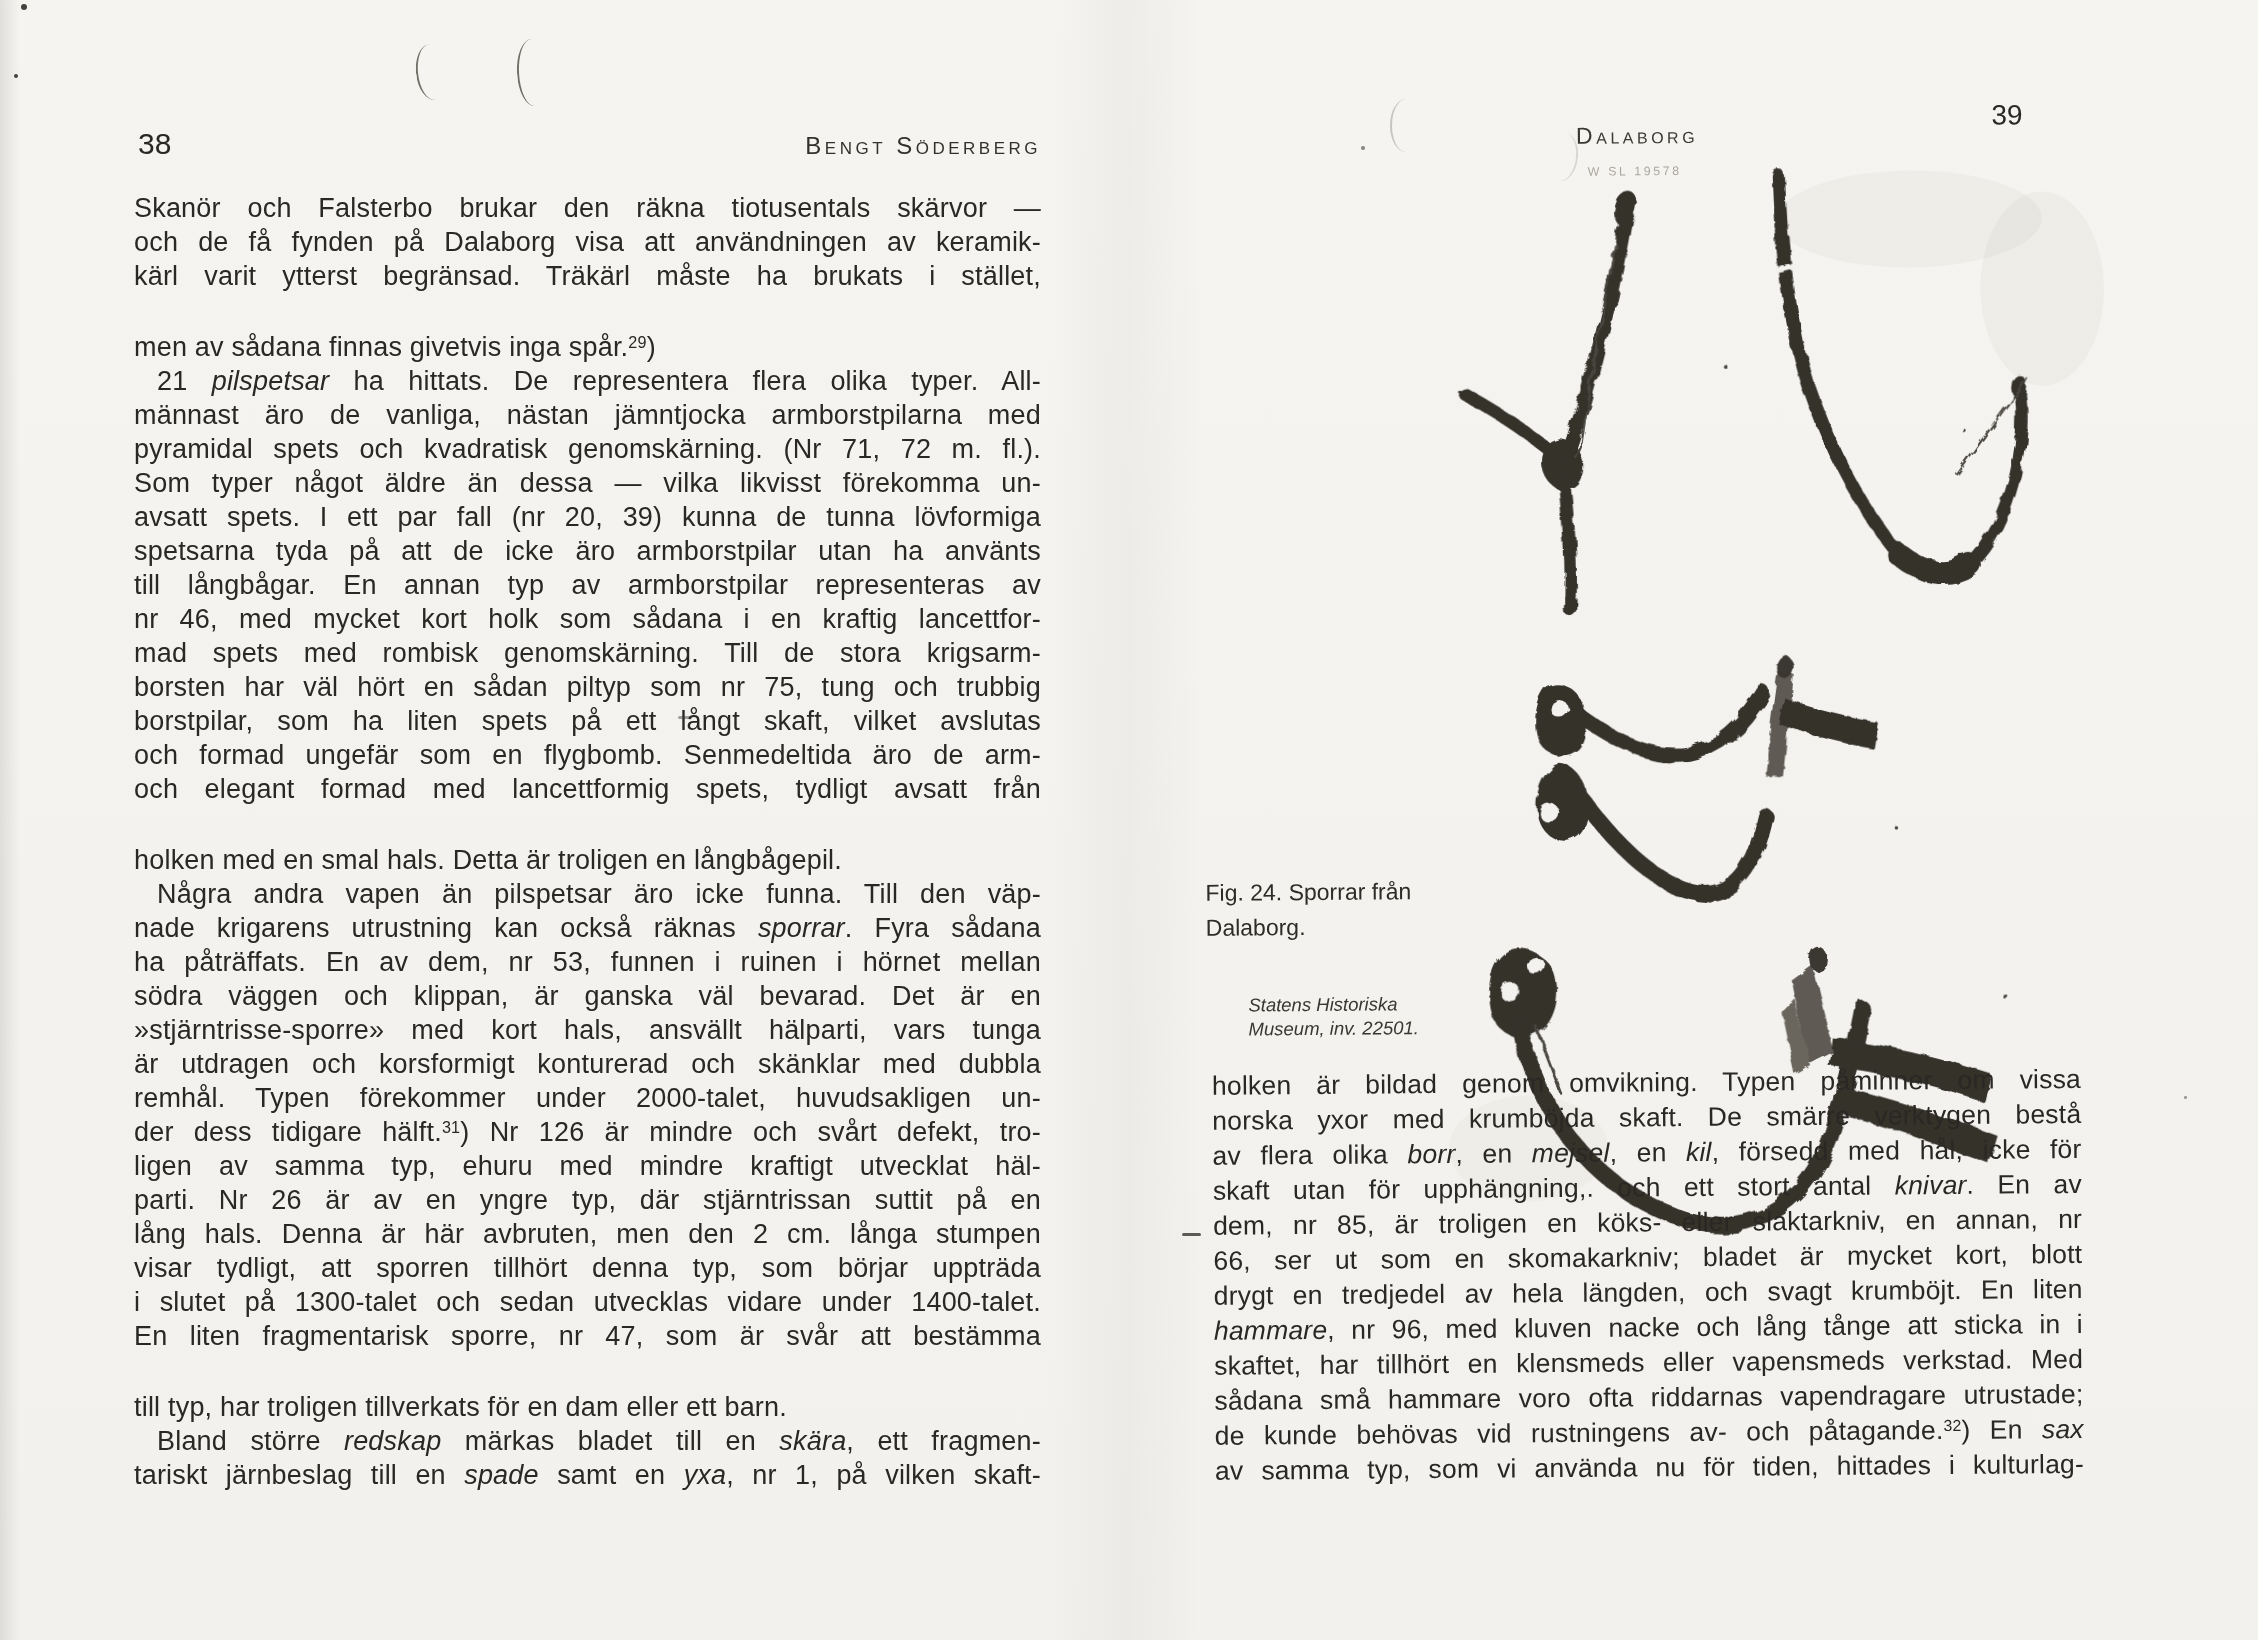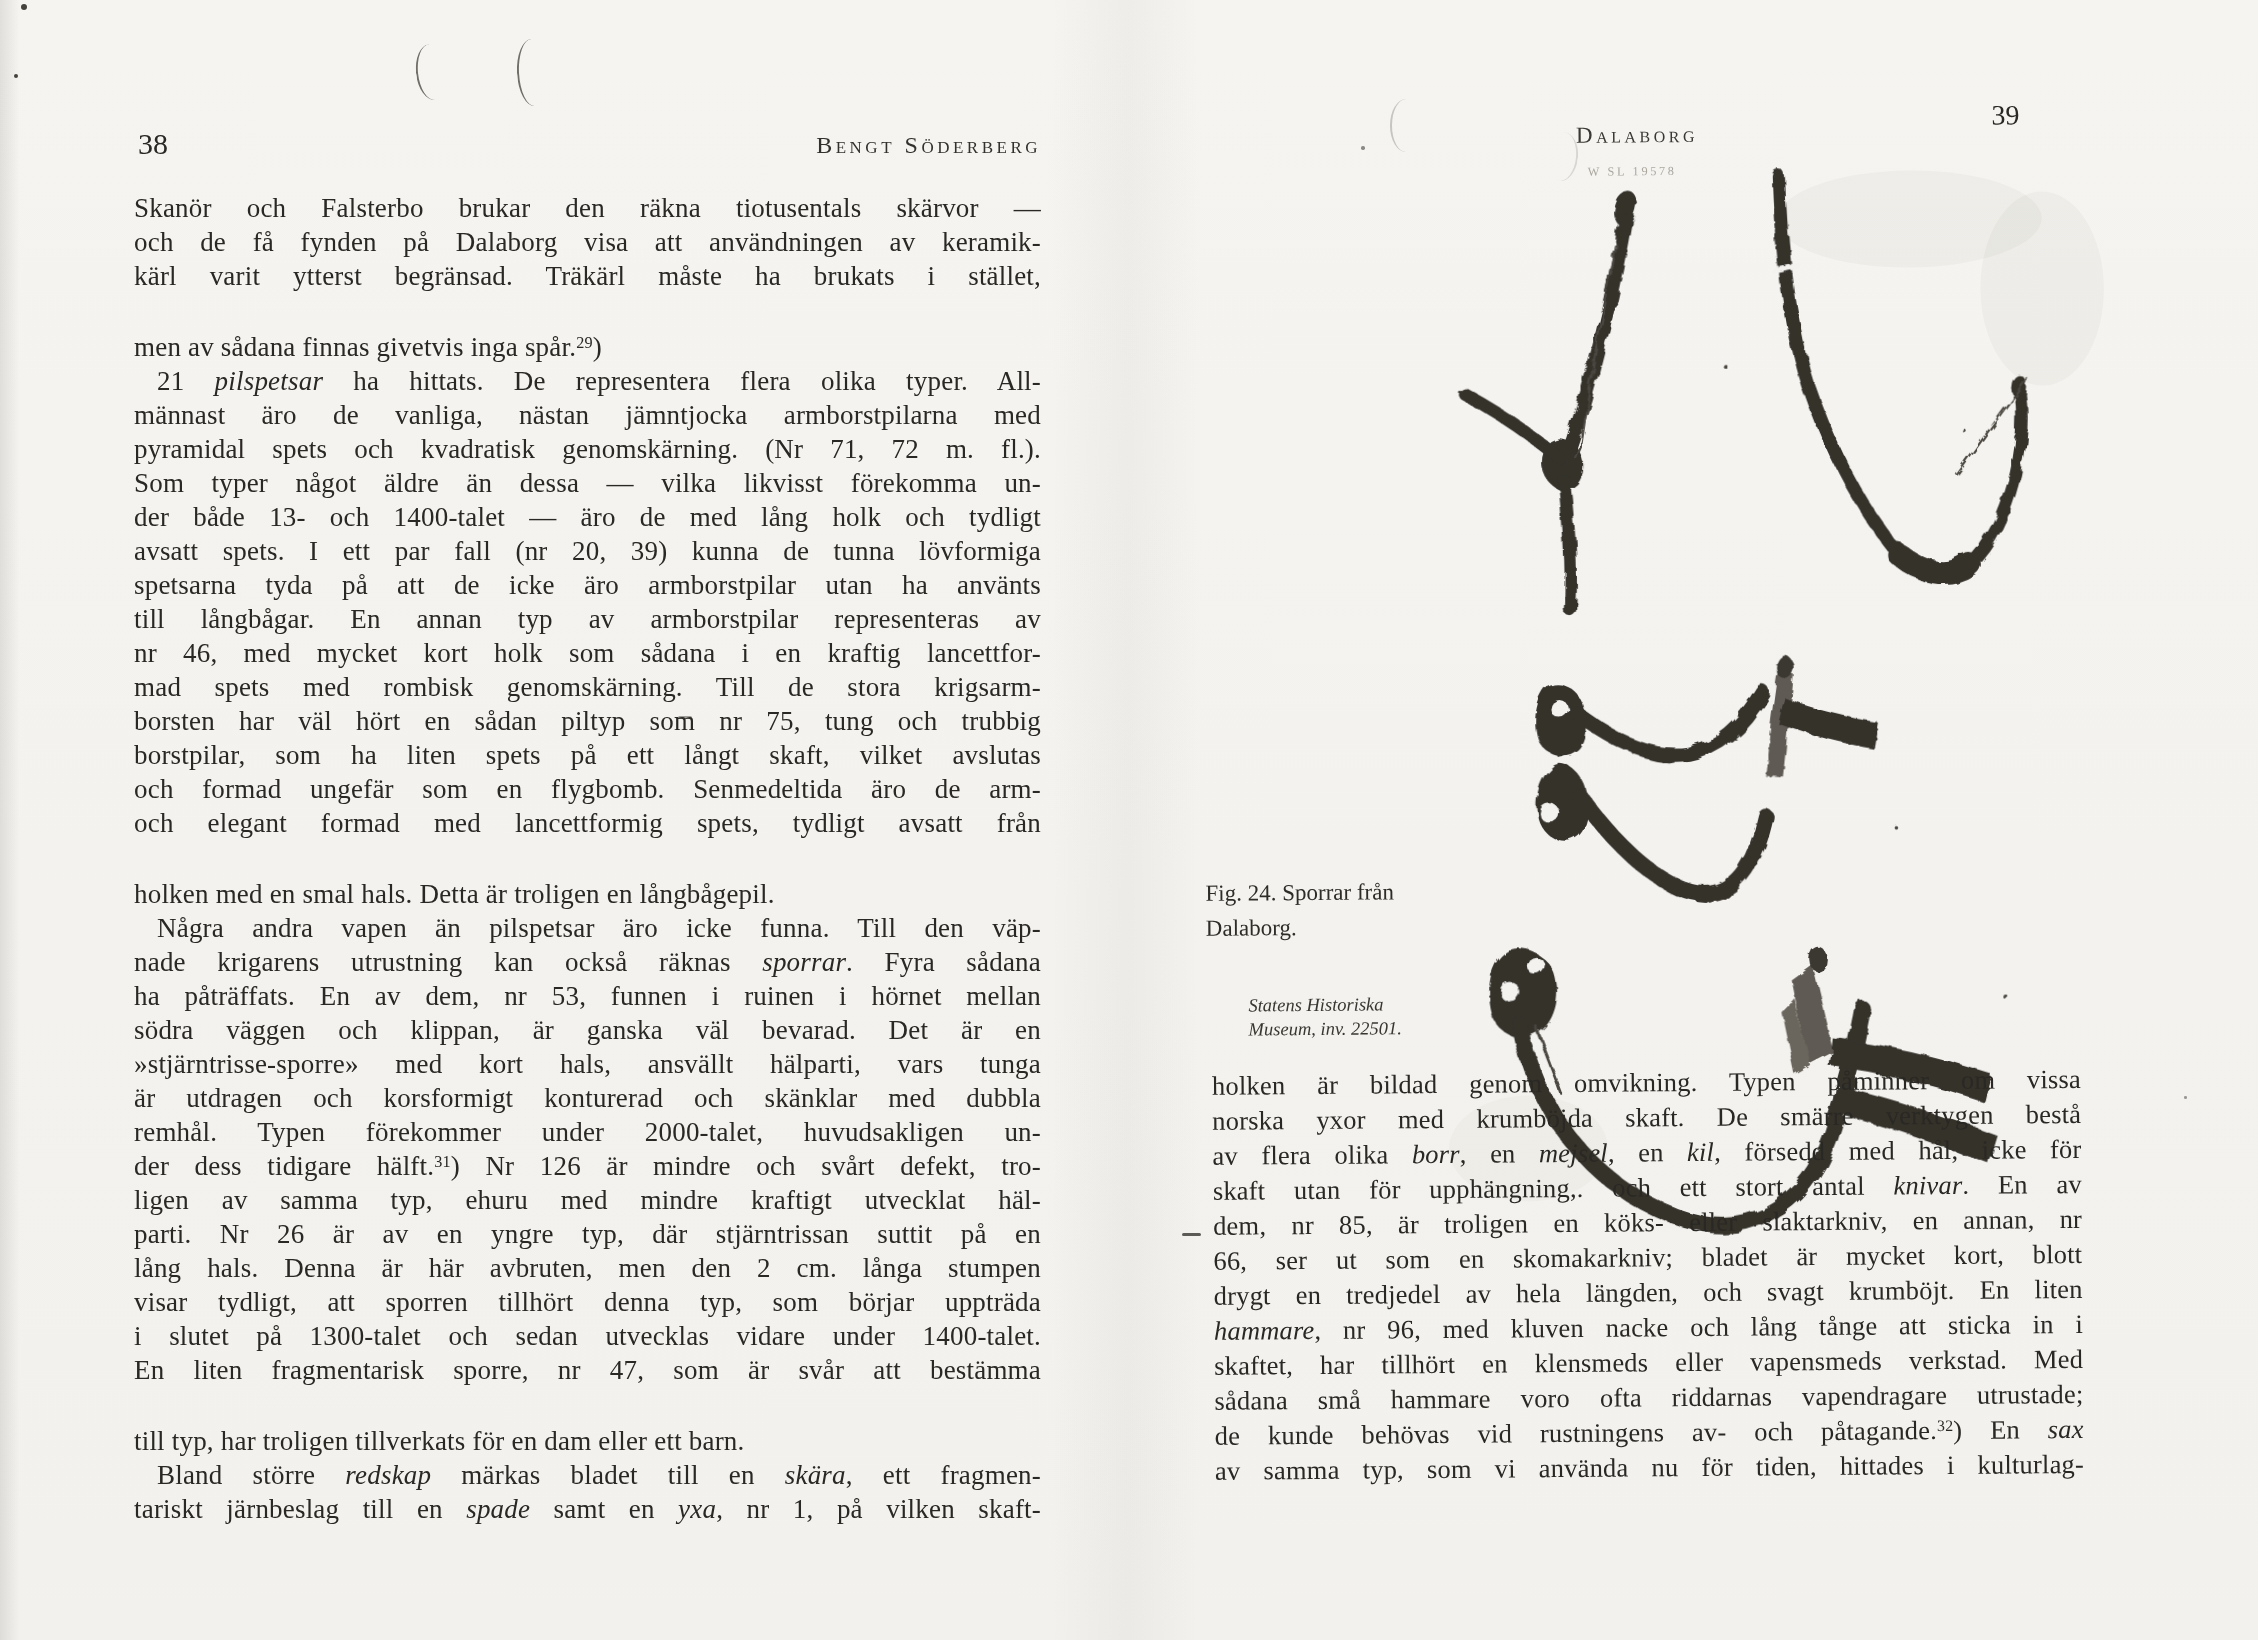--- a/index.html
+++ b/index.html
@@ -2,21 +2,21 @@
 <html style="font-size:14px"><head>
 <meta charset="utf-8">
 <style>
   html,body{margin:0;padding:0;background:#d8d6d2;}
   .scan{
     position:relative;width:2258px;height:1640px;overflow:hidden;
     background:
       linear-gradient(90deg, rgba(40,38,34,0.10) 0px, rgba(40,38,34,0.0) 19.4px),
       linear-gradient(90deg, rgba(40,38,34,0.0) 1050px, rgba(40,38,34,0.035) 1127px, rgba(40,38,34,0.0) 1200px),
       linear-gradient(180deg, #f5f4f1 0%, #f3f2ee 55%, #f2f1ed 100%);
-    font-family:Liberation Serif, serif;
+    font-family:Liberation Sans, sans-serif;
     color:#2a2824;
   }
   .pagenum-left{position:absolute;left:138px;top:129px;font-size:30px;line-height:30px;}
   .runhead-left{position:absolute;left:134px;top:132px;width:907px;text-align:right;
     font-variant:small-caps;font-size:24px;letter-spacing:3.5px;color:#33312c;}
   .body-left{position:absolute;left:134px;top:191px;width:907px;
     font-size:27px;line-height:34px;letter-spacing:0.2px;}
   .line{text-align:justify;text-align-last:justify;text-justify:inter-word;white-space:normal;}
   .line.end{text-align-last:left;margin-top:37px;}
   .line.indent{text-indent:23px;}
@@ -50,21 +50,20 @@
   <div class="runhead-left">Bengt Söderberg</div>
   <div class="body-left">
       <div class="line">Skanör och Falsterbo brukar den räkna tiotusentals skärvor —</div>
       <div class="line">och de få fynden på Dalaborg visa att användningen av keramik-</div>
       <div class="line">kärl varit ytterst begränsad. Träkärl måste ha brukats i stället,</div>
       <div class="line end">men av sådana finnas givetvis inga spår.<sup>29</sup>)</div>
       <div class="line indent">21 <i>pilspetsar</i> ha hittats. De representera flera olika typer. All-</div>
       <div class="line">männast äro de vanliga, nästan jämntjocka armborstpilarna med</div>
       <div class="line">pyramidal spets och kvadratisk genomskärning. (Nr 71, 72 m. fl.).</div>
       <div class="line">Som typer något äldre än dessa — vilka likvisst förekomma un-</div>
-      <div class="line">der både 13- och 1400-talet — äro de med lång holk och tydligt</div>
       <div class="line">avsatt spets. I ett par fall (nr 20, 39) kunna de tunna lövformiga</div>
       <div class="line">spetsarna tyda på att de icke äro armborstpilar utan ha använts</div>
       <div class="line">till långbågar. En annan typ av armborstpilar representeras av</div>
       <div class="line">nr 46, med mycket kort holk som sådana i en kraftig lancettfor-</div>
       <div class="line">mad spets med rombisk genomskärning. Till de stora krigsarm-</div>
       <div class="line">borsten har väl hört en sådan piltyp som nr 75, tung och trubbig</div>
       <div class="line">borstpilar, som ha liten spets på ett långt skaft, vilket avslutas</div>
       <div class="line">och formad ungefär som en flygbomb. Senmedeltida äro de arm-</div>
       <div class="line">och elegant formad med lancettformig spets, tydligt avsatt från</div>
       <div class="line end">holken med en smal hals. Detta är troligen en långbågepil.</div>

